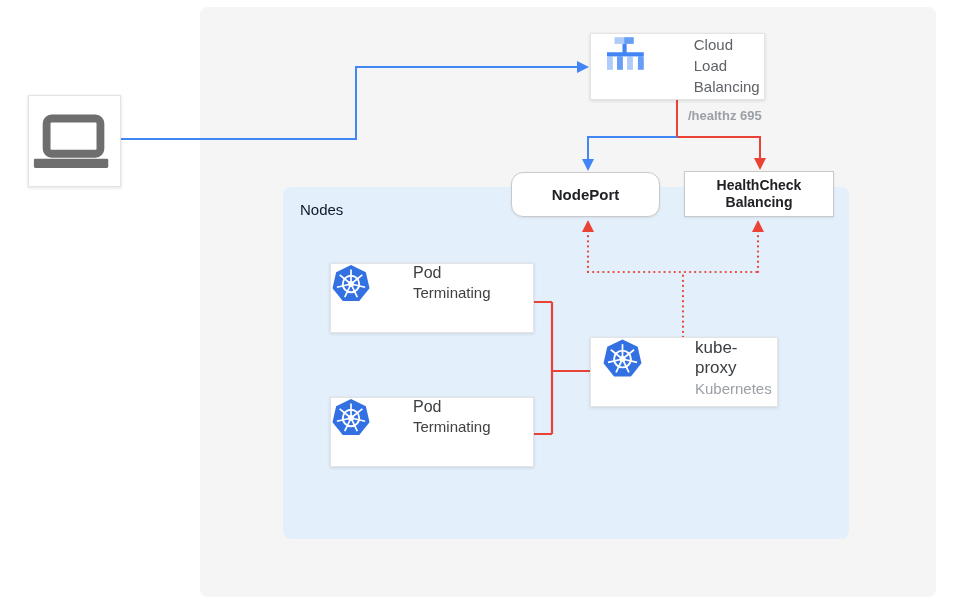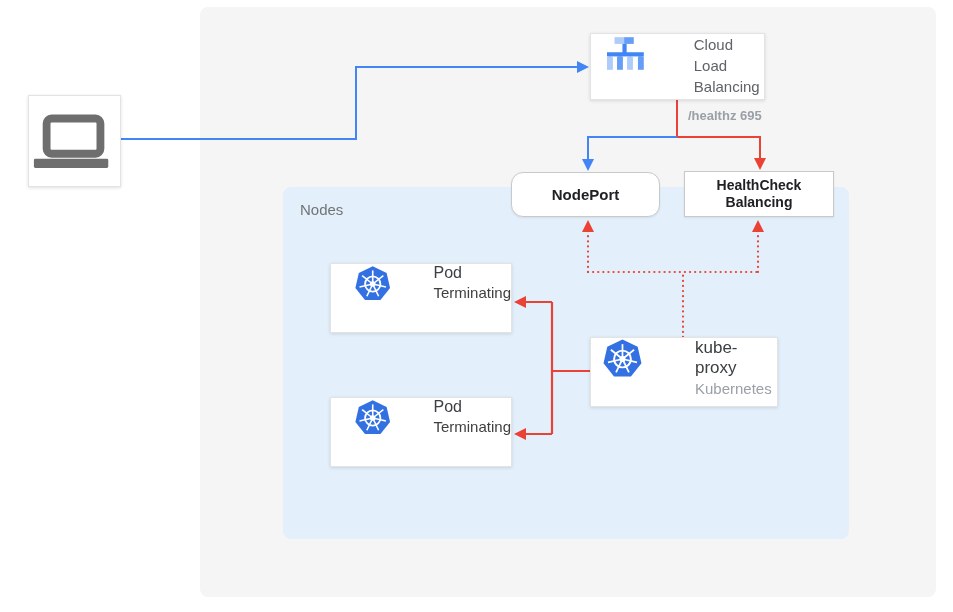--- a/index.html
+++ b/index.html
@@ -26,21 +26,21 @@
     position: absolute;
     left: 283px; top: 187px;
     width: 566px; height: 352px;
     background: #e3f0fc;
     border-radius: 8px;
   }
   .nodes-panel-label {
     position: absolute;
     left: 17px; top: 14px;
     font-size: 15px;
-    color: #737373;
+    color: #0f172a;
   }
   svg.wires {
     position: absolute;
     left: 0; top: 0;
     width: 953px; height: 612px;
     pointer-events: none;
   }
   .node-box {
     position: absolute;
     background: #ffffff;
@@ -89,22 +89,21 @@
   }
   .healthcheck-box {
     left: 684px; top: 171px;
     width: 150px; height: 46px;
     font-size: 14px;
     line-height: 17px;
   }
   .healthcheck-box .label-wrap { width: 100px; }
   .pod-box {
     left: 330px;
-    width: 182px; height: 70px;
-    padding-left: 23px;
+    width: 204px; height: 70px;
   }
   .pod-box.pod-top { top: 263px; }
   .pod-box.pod-bottom { top: 397px; }
   .pod-text { margin-left: 18px; }
   .pod-label {
     font-size: 16px;
     color: #3c4043;
   }
   .pod-status {
     font-size: 15px;

